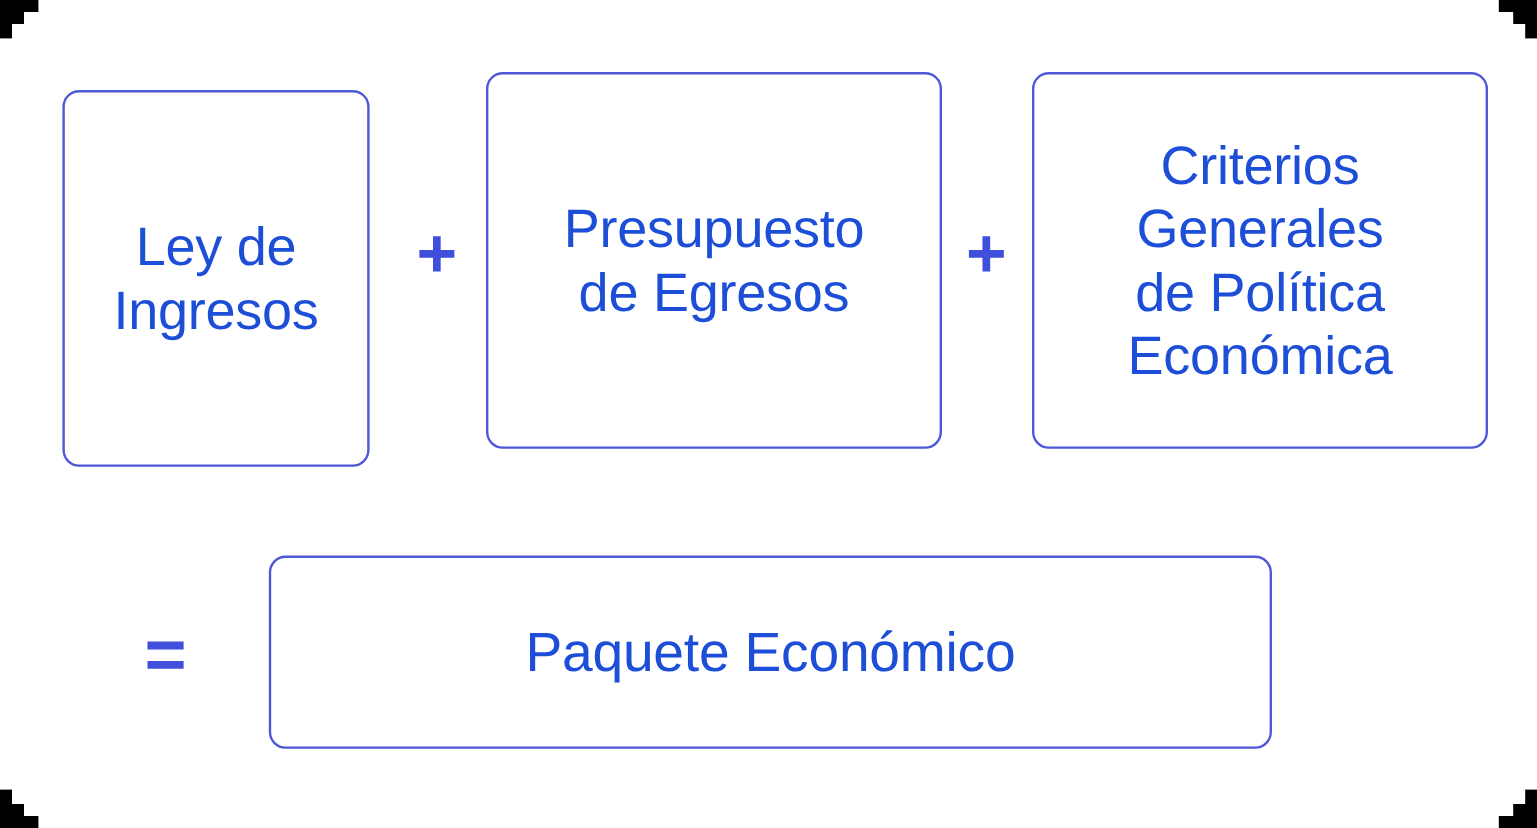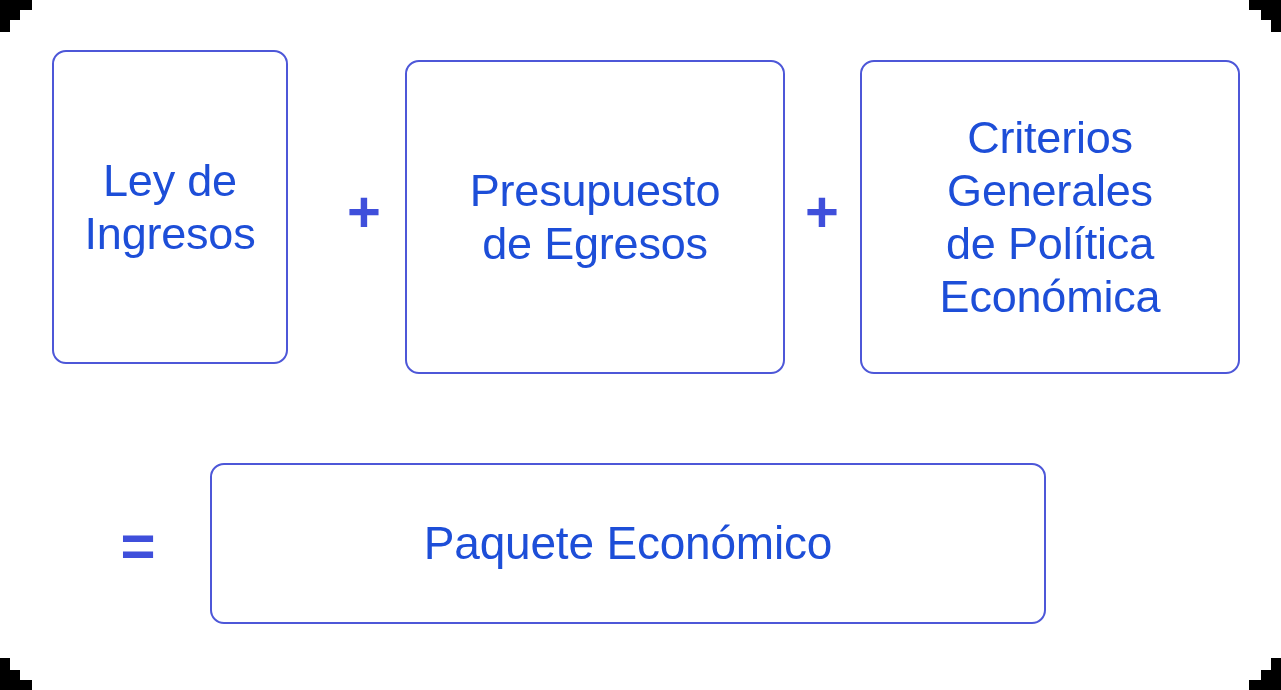--- a/index.html
+++ b/index.html
@@ -71,36 +71,36 @@
     font-weight: 700;
     line-height: 1;
     display: flex;
     align-items: center;
     justify-content: center;
     user-select: none;
   }
 
   
   #card-ley {
-    left: 52px;  top: 50px;  width: 236px; height: 314px; align-items: center;
+    left: 52px;  top: 75px;  width: 256px; height: 314px; align-items: center;
   }
   #card-ley .card-label { font-size: 45px; }
 
   #card-presupuesto {
     left: 405px; top: 60px;  width: 380px; height: 314px;
   }
   #card-presupuesto .card-label { font-size: 45px; }
 
   #card-criterios {
     left: 860px; top: 60px;  width: 380px; height: 314px;
   }
   #card-criterios .card-label { font-size: 45px; }
 
   #card-paquete {
-    left: 210px; top: 463px; width: 836px; height: 161px;
+    left: 224px; top: 463px; width: 836px; height: 161px;
   }
   #card-paquete .card-label { font-size: 46px; }
 
   #op-plus-1 {
     left: 340px; top: 188px; width: 48px; height: 48px;
     font-size: 58px;
   }
   #op-plus-2 {
     left: 798px; top: 188px; width: 48px; height: 48px;
     font-size: 58px;

